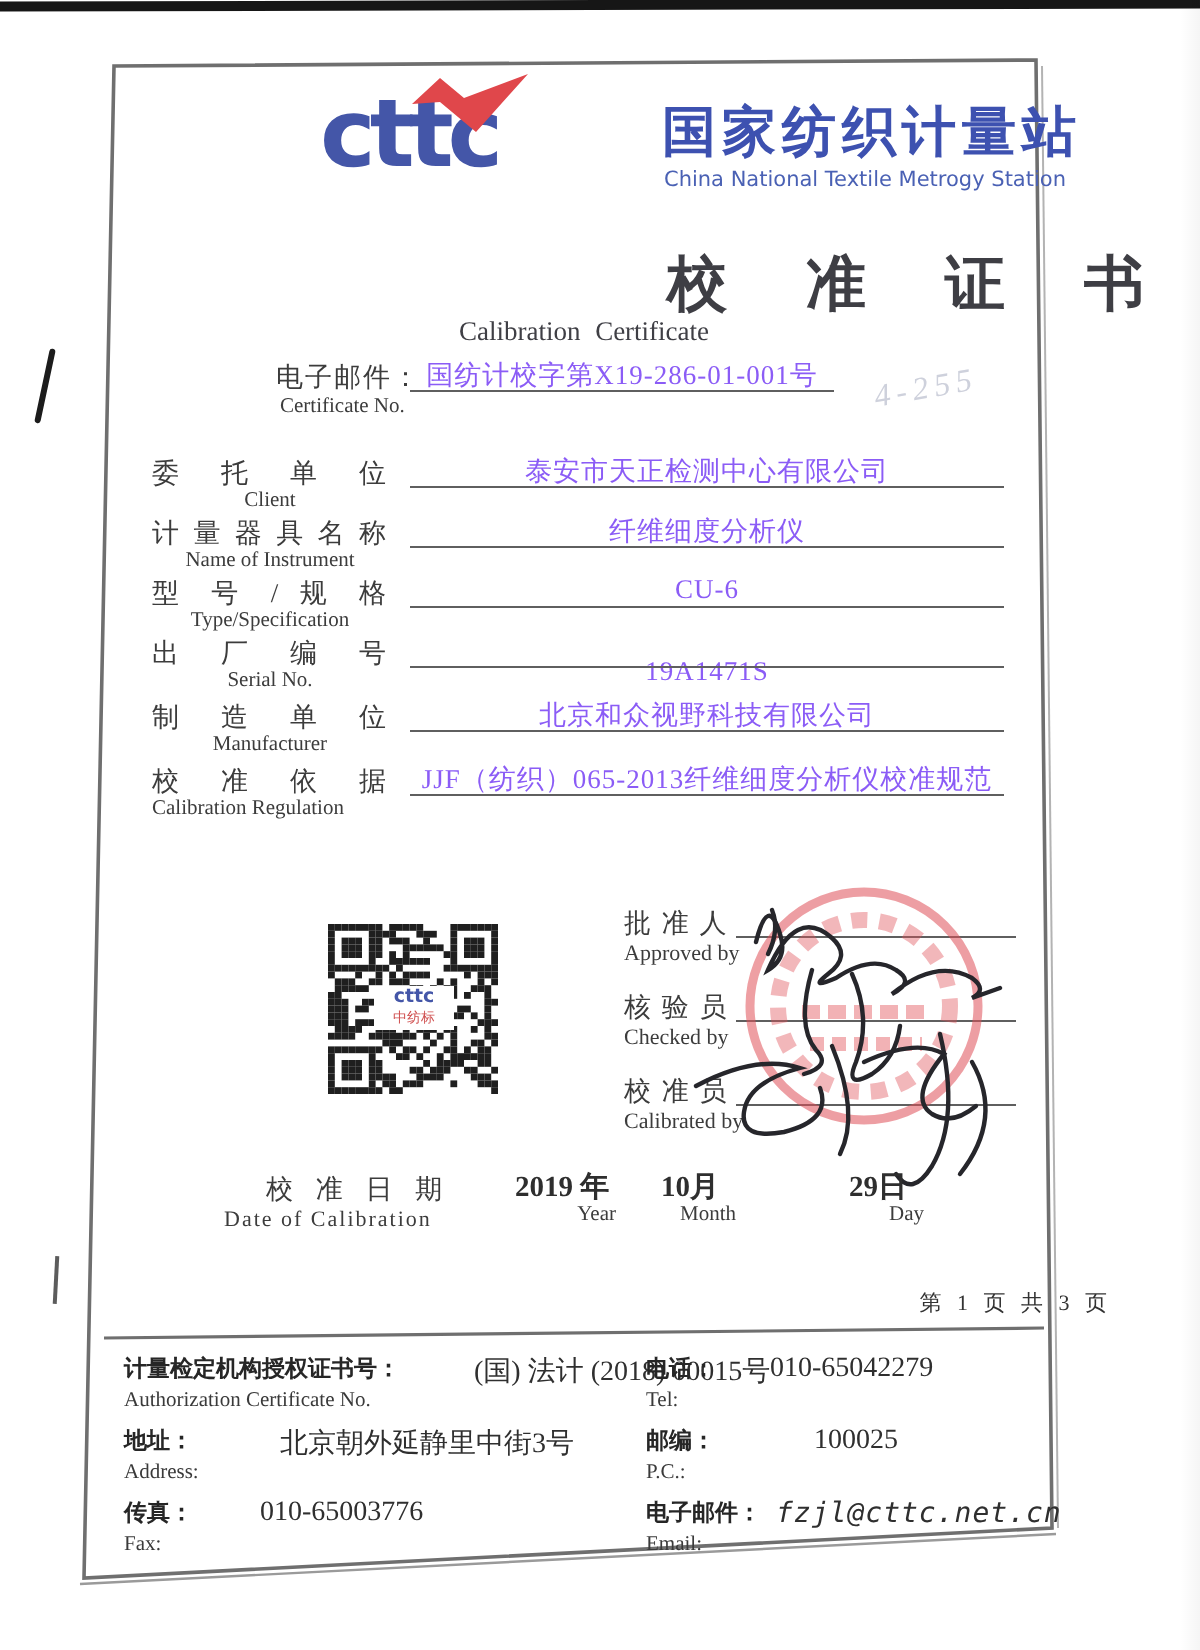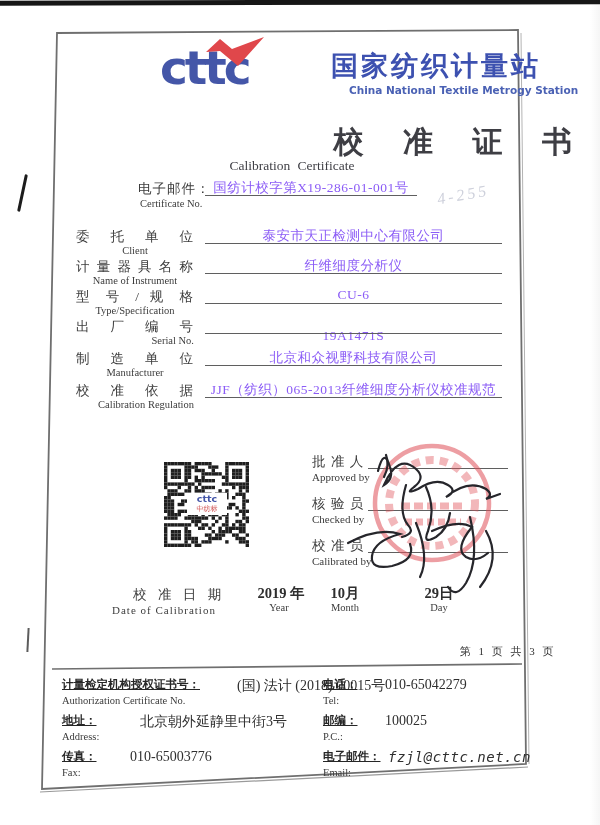--- a/index.html
+++ b/index.html
@@ -5,34 +5,34 @@
   html,body{margin:0;padding:0;}
   body{width:600px;height:825px;background:#ffffff;position:relative;overflow:hidden;
        font-family:"Liberation Serif","DejaVu Serif",serif;color:#3a3a3a;}
   .abs{position:absolute;}
   .scan-top{left:0;top:0;width:600px;height:5px;background:#161616;transform:rotate(-.15deg);}
   .edge-shade{right:0;top:0;width:10px;height:825px;background:linear-gradient(to left,rgba(0,0,0,.04),rgba(0,0,0,0));}
   
   .wordmark{left:160px;top:40px;font-family:"DejaVu Sans","Liberation Sans",sans-serif;
             font-size:47px;font-weight:bold;letter-spacing:-3px;color:#4456a8;}
   .orgcn{left:331px;top:48px;font-size:27px;letter-spacing:3px;color:#3d51b0;font-weight:600;}
-  .orgen{left:332px;top:84px;font-size:10.5px;color:#4a61b4;font-weight:700;
-         font-family:"DejaVu Sans","Liberation Sans",sans-serif;margin-left:17px;}
+  .orgen{left:332px;top:84px;font-size:10.5px;color:#4a61b4;font-weight:400;
+         font-family:"DejaVu Sans","Liberation Sans",sans-serif;}
   
   .title-cn{left:0;top:122px;width:588px;text-align:right;font-size:30px;font-weight:600;
             letter-spacing:16px;color:#3e3e44;}
   .title-en{left:0;top:158px;width:584px;text-align:center;font-size:13.5px;color:#3f3f45;word-spacing:4px;}
   .cn-label{font-size:13.5px;color:#3c3c3c;letter-spacing:1px;white-space:nowrap;}
   .en-label{font-size:10.5px;color:#3c3c3c;white-space:nowrap;}
   .value{font-size:13.5px;color:#8b5cf6;white-space:nowrap;text-align:center;letter-spacing:.5px;}
   .uline{height:1.3px;background:#5f5f5f;}
   .datev{font-size:14.5px;font-weight:bold;color:#2e2e2e;text-align:center;}
-  .dateen{font-size:10.5px;color:#3c3c3c;text-align:center;}
+  .dateen{font-size:10.5px;color:#3c3c3c;text-align:right;}
   .pagei{font-size:11px;letter-spacing:2.5px;color:#333;text-align:right;}
-  .fcn{font-size:11.5px;font-weight:bold;color:#262626;white-space:nowrap;text-decoration:underline;}
+  .fcn{font-size:11.5px;font-weight:bold;color:#262626;white-space:nowrap;}
   .fen{font-size:10.5px;color:#3a3a3a;white-space:nowrap;text-align:right;}
   .fval{font-size:14px;color:#2f2f2f;white-space:nowrap;}
   .mono{font-family:"DejaVu Sans Mono","Liberation Mono",monospace;letter-spacing:.5px;font-style:italic;}
   .pencil{left:437px;top:186px;font-size:16px;font-style:italic;letter-spacing:3px;
           color:#c6c9d6;transform:rotate(-10deg);opacity:.85;}
   .penmark1{left:21px;top:174px;width:3px;height:38px;background:#1c1c1c;transform:rotate(12deg);border-radius:2px;}
   .penmark2{left:27px;top:628px;width:2px;height:24px;background:#3f3f3f;transform:rotate(3deg);opacity:.85;}
   .qr{left:164px;top:462px;width:85px;height:85px;}
   .qrcenter{left:187px;top:493px;width:40px;height:22px;background:#fff;text-align:center;line-height:10px;}
   .qrc1{font-family:"DejaVu Sans",sans-serif;font-size:9.5px;font-weight:bold;color:#4456a8;display:block;margin-top:1px;}
@@ -79,31 +79,31 @@
   <div class="abs en-label" style="left:76px;top:275px;width:118px;text-align:center">Name of Instrument</div>
   <div class="abs value" style="left:205px;top:257px;width:297px">纤维细度分析仪</div>
   <div class="abs uline" style="left:205px;top:273px;width:297px"></div>
 
   <div class="abs cn-label" style="left:76px;top:288px;width:118px;text-align:justify;text-align-last:justify">型  号 / 规  格</div>
   <div class="abs en-label" style="left:76px;top:305px;width:118px;text-align:center">Type/Specification</div>
   <div class="abs value" style="left:205px;top:287px;width:297px">CU-6</div>
   <div class="abs uline" style="left:205px;top:303px;width:297px"></div>
 
   <div class="abs cn-label" style="left:76px;top:318px;width:118px;text-align:justify;text-align-last:justify">出  厂  编  号</div>
-  <div class="abs en-label" style="left:76px;top:335px;width:118px;text-align:right">Serial No.</div>
+  <div class="abs en-label" style="left:76px;top:335px;width:118px;text-align:center">Serial No.</div>
   <div class="abs value" style="left:205px;top:328px;width:297px">19A1471S</div>
   <div class="abs uline" style="left:205px;top:333px;width:297px"></div>
 
   <div class="abs cn-label" style="left:76px;top:350px;width:118px;text-align:justify;text-align-last:justify">制  造  单  位</div>
   <div class="abs en-label" style="left:76px;top:367px;width:118px;text-align:center">Manufacturer</div>
   <div class="abs value" style="left:205px;top:349px;width:297px">北京和众视野科技有限公司</div>
   <div class="abs uline" style="left:205px;top:365px;width:297px"></div>
 
   <div class="abs cn-label" style="left:76px;top:382px;width:118px;text-align:justify;text-align-last:justify">校  准  依  据</div>
-  <div class="abs en-label" style="left:76px;top:399px;width:118px;text-align:right">Calibration Regulation</div>
+  <div class="abs en-label" style="left:76px;top:399px;width:118px;text-align:left">Calibration Regulation</div>
   <div class="abs value" style="left:205px;top:381px;width:297px">JJF（纺织）065-2013纤维细度分析仪校准规范</div>
   <div class="abs uline" style="left:205px;top:397px;width:297px"></div>
 </div>
 
 <div class="abs qr" id="qr"><svg width="85" height="85" xmlns="http://www.w3.org/2000/svg">
       <rect x="0.00" y="0.00" width="3.40" height="3.40" fill="#1f1f1f"></rect>
       <rect x="3.40" y="0.00" width="3.40" height="3.40" fill="#1f1f1f"></rect>
       <rect x="6.80" y="0.00" width="3.40" height="3.40" fill="#1f1f1f"></rect>
       <rect x="10.20" y="0.00" width="3.40" height="3.40" fill="#1f1f1f"></rect>
       <rect x="13.60" y="0.00" width="3.40" height="3.40" fill="#1f1f1f"></rect>
@@ -497,19 +497,19 @@
 
   <div class="abs fcn" style="left:62px;top:749px">传真：</div>
   <div class="abs fval" style="left:130px;top:749px">010-65003776</div>
   <div class="abs fen" style="left:62px;top:767px">Fax:</div>
 
   <div class="abs fcn" style="left:323px;top:677px">电话：</div>
   <div class="abs fval" style="left:385px;top:677px">010-65042279</div>
   <div class="abs fen" style="left:323px;top:695px">Tel:</div>
 
   <div class="abs fcn" style="left:323px;top:713px">邮编：</div>
-  <div class="abs fval" style="left:385px;top:713px">100025</div>
+  <div class="abs fval" style="left:407px;top:713px">100025</div>
   <div class="abs fen" style="left:323px;top:731px">P.C.:</div>
 
   <div class="abs fcn" style="left:323px;top:749px">电子邮件：</div>
   <div class="abs fval mono" style="left:388px;top:749px">fzjl@cttc.net.cn</div>
   <div class="abs fen" style="left:323px;top:767px">Email:</div>
 </div>
 
 </body></html>

